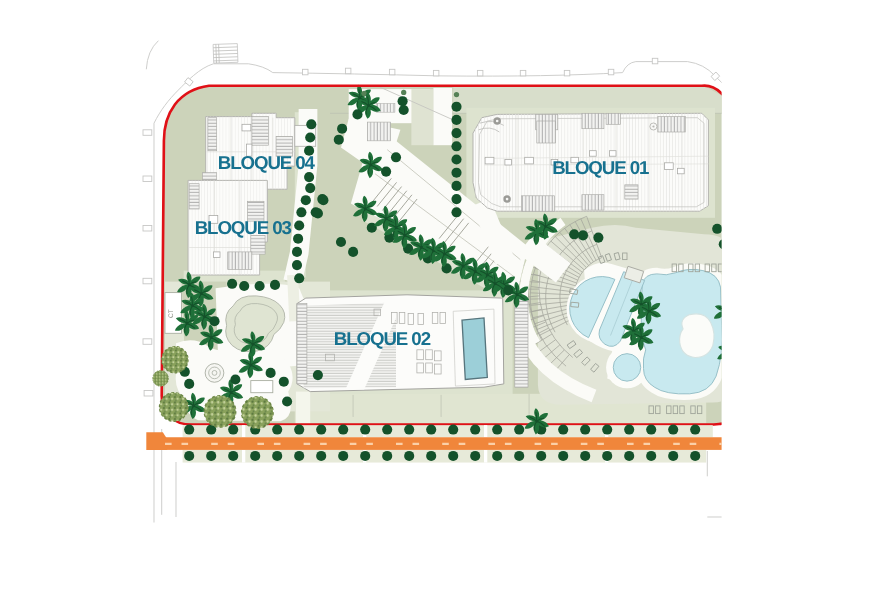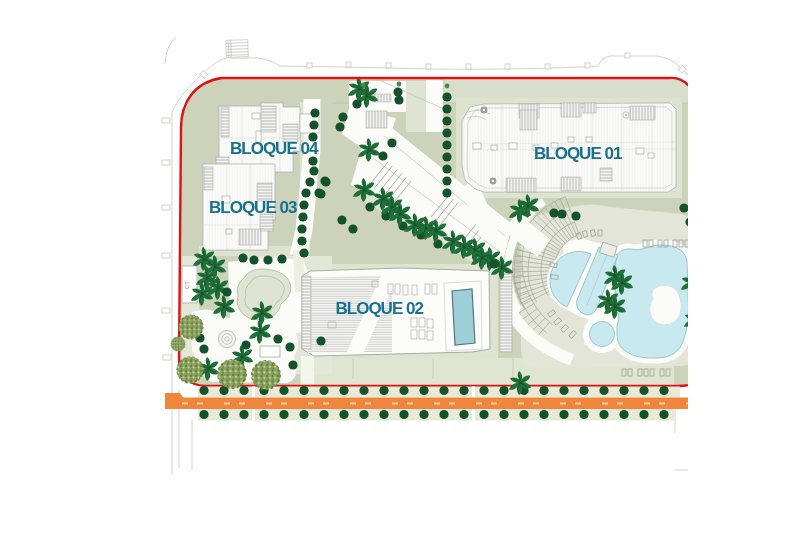--- a/index.html
+++ b/index.html
@@ -1,16 +1,16 @@
 <!DOCTYPE html>
 <html><head>
 <meta charset="utf-8">
 <style>
 html,body{margin:0;padding:0;background:#ffffff;}
-#plan{width:656px;height:545px;position:relative;overflow:hidden;padding-left:32px;}
+#plan{width:656px;height:545px;position:relative;overflow:hidden;}
 text{font-family:"Liberation Sans",sans-serif;}
 </style>
 </head>
 <body>
 <div id="plan">
 <svg width="799" height="545" viewBox="0 0 799 545" xmlns="http://www.w3.org/2000/svg">
 <defs>
 
 <pattern id="hatchV" width="3" height="8" patternUnits="userSpaceOnUse">
   <rect width="3" height="8" fill="#f3f3f1"></rect>

